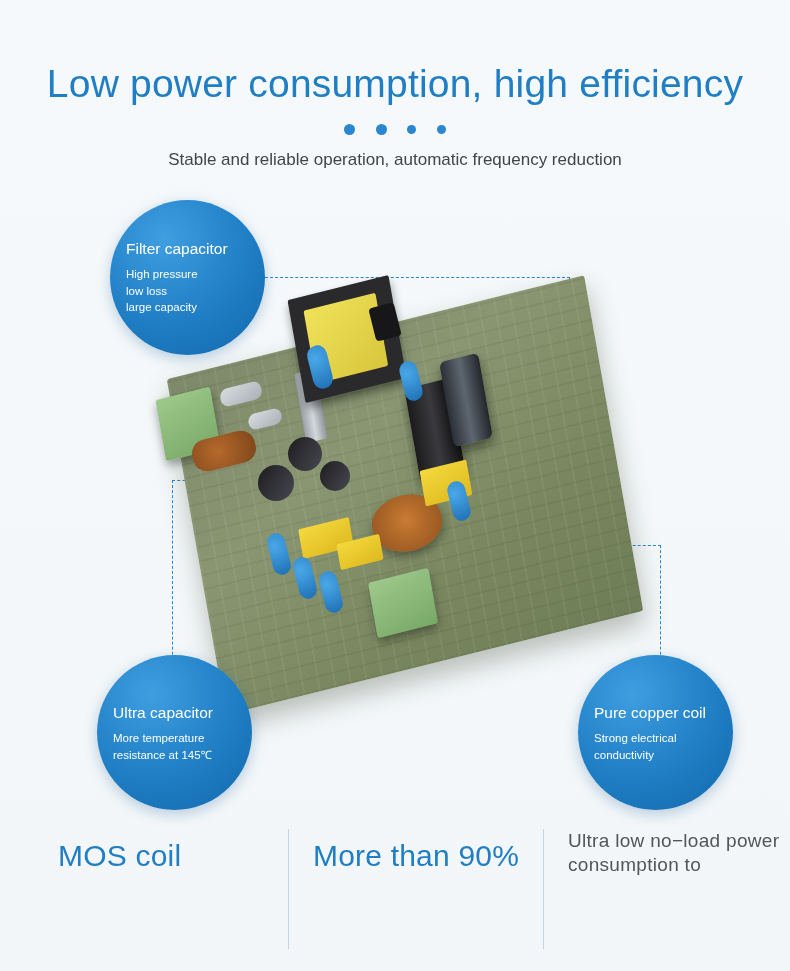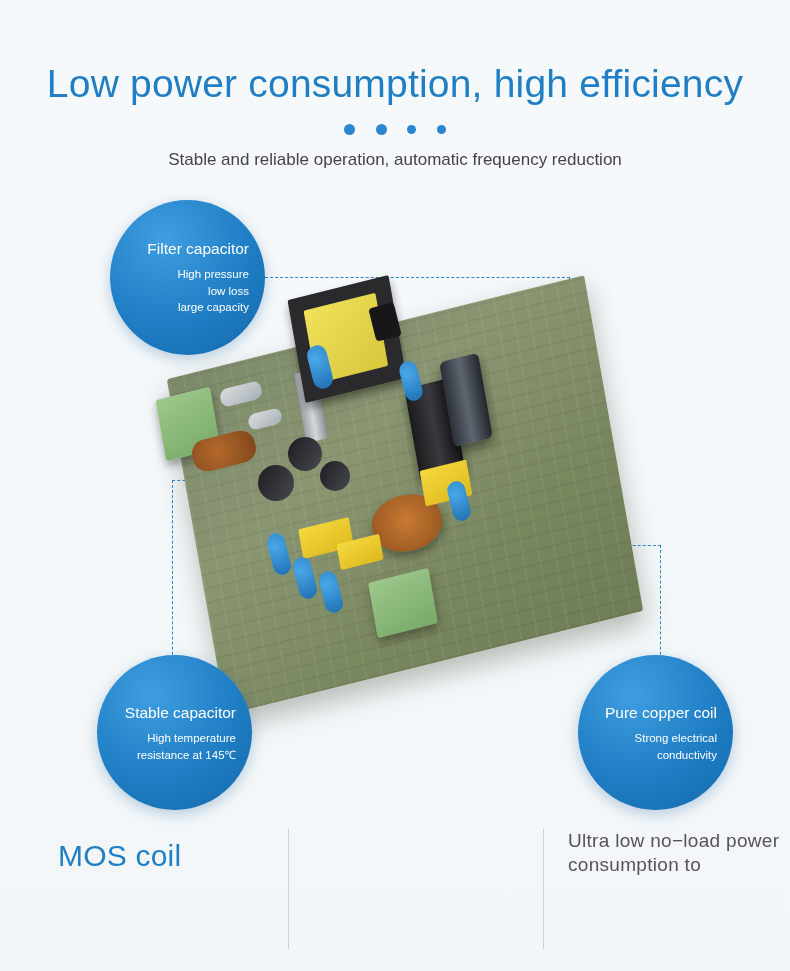--- a/index.html
+++ b/index.html
@@ -75,21 +75,21 @@
   .yc2{left:150px;top:258px;width:52px;height:30px;}
   .yc3{left:188px;top:274px;width:44px;height:26px;}
   .bluecap{position:absolute;background:radial-gradient(circle at 35% 30%,#4aa8e8,#1d6fb4);border-radius:50%;transform:rotate(-14deg);}
   .blackcan{position:absolute;background:linear-gradient(120deg,#1d1d20,#474750);border-radius:50%;}
   .pill{position:absolute;background:linear-gradient(150deg,#d9dde0,#a8b0b6);border-radius:8px;transform:rotate(-14deg) skewX(-4deg);}
 
   
   .bubble{
     position:absolute;border-radius:50%;
     background:radial-gradient(circle at 35% 25%,#3f9ee0 0%,#1f7ec4 55%,#1468ab 100%);
-    color:#fff;text-align:right;
+    color:#fff;text-align:left;
     box-shadow:0 4px 14px rgba(20,90,150,.28);
   }
   .bubble .b-title{font-size:15.5px;line-height:1.25;margin:0 0 8px 0;font-weight:400;}
   .bubble .b-sub{font-size:11.5px;line-height:1.45;font-weight:400;}
   .bubble .inner{position:absolute;left:0;right:0;top:50%;transform:translateY(-50%);padding:0 16px;box-sizing:border-box;}
 
   #bubble-filter{left:110px;top:200px;width:155px;height:155px;}
   #bubble-huawei{left:97px;top:655px;width:155px;height:155px;}
   #bubble-copper{left:578px;top:655px;width:155px;height:155px;}
 
@@ -178,38 +178,39 @@
     <div class="inner">
       <div class="b-title">Filter capacitor</div>
       <div class="b-sub">High pressure</div>
       <div class="b-sub">low loss</div>
       <div class="b-sub">large capacity</div>
     </div>
   </div>
 
   <div class="bubble" id="bubble-huawei">
     <div class="inner">
-      <div class="b-title">Stable capacitor</div>
-      <div class="b-sub">High temperature</div>
+      <div class="b-title">Ultra capacitor</div>
+      <div class="b-sub">More temperature</div>
       <div class="b-sub">resistance at 145℃</div>
     </div>
   </div>
 
   <div class="bubble" id="bubble-copper">
     <div class="inner">
       <div class="b-title">Pure copper coil</div>
       <div class="b-sub">Strong electrical</div>
       <div class="b-sub">conductivity</div>
     </div>
   </div>
 
   <div class="features">
     <div class="feat f1">
       <div class="f-big">MOS coil</div>
     </div>
     <div class="feat f2">
+      <div class="f-big">More than 90%</div>
     </div>
     <div class="feat f3">
       <div class="f-top">Ultra low no−load power consumption to</div>
     </div>
   </div>
 
 </div>
 
 </body></html>

